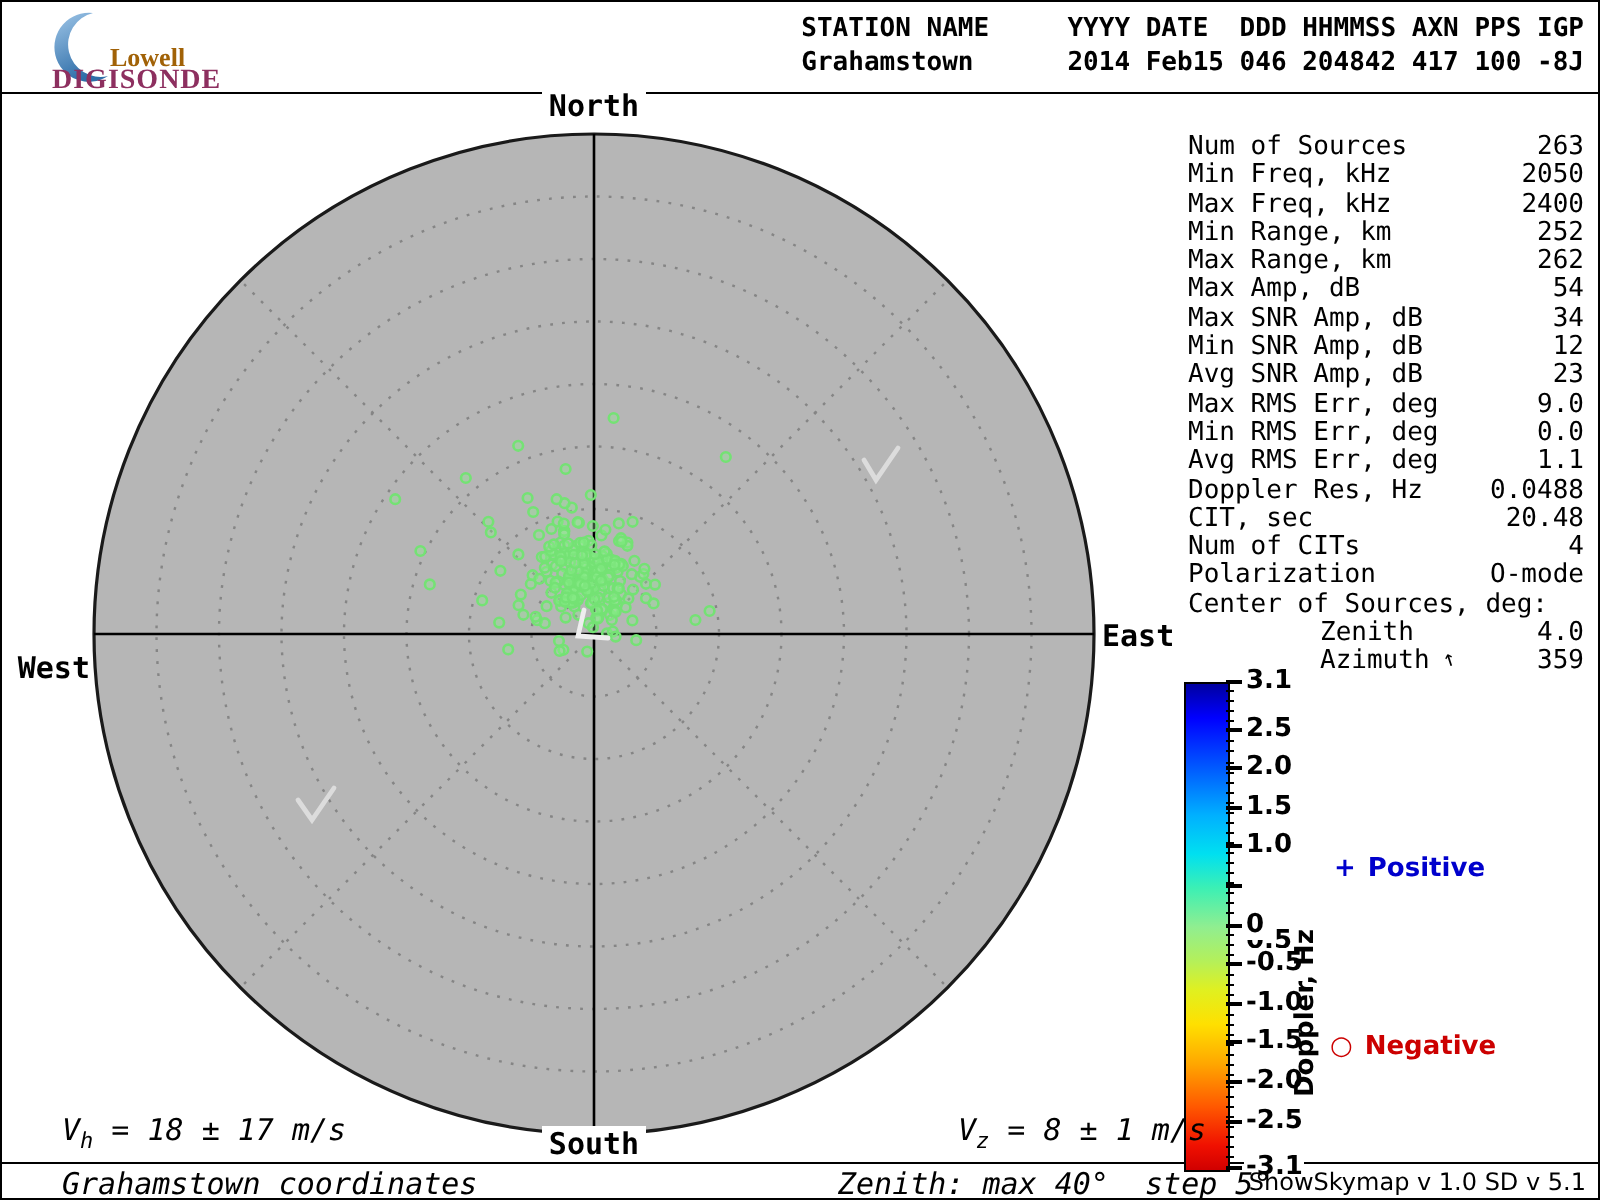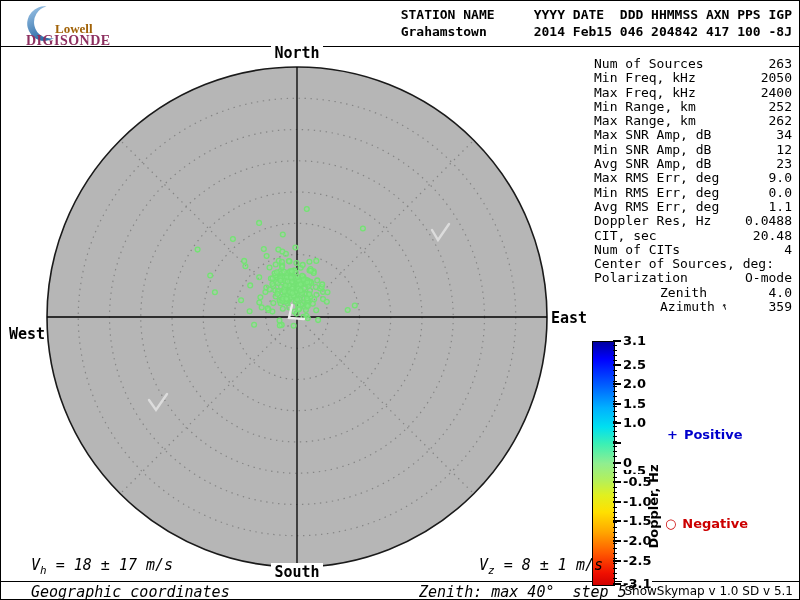--- a/index.html
+++ b/index.html
@@ -16,21 +16,21 @@
   .divider-bottom{position:absolute;left:0;top:580px;width:800px;height:1px;background:#000;z-index:3;}
   
   #plot{position:absolute;left:0;top:0;z-index:2;}
   .compass{position:absolute;font:bold 15px "DejaVu Sans Mono",monospace;color:#000;z-index:4;}
   .c-north{left:256px;top:43px;width:80px;text-align:center;}
   .c-north span,.c-south span{background:#fff;padding:0 3px;}
   .c-south{left:256px;top:562px;width:80px;text-align:center;}
   .c-west{left:6px;top:324px;width:38px;text-align:right;}
   .c-east{left:550px;top:308px;}
   
-  .stats{position:absolute;left:593px;top:56px;width:198px;z-index:4;
+  .stats{position:absolute;left:593px;top:66px;width:198px;z-index:4;
          font:13px "DejaVu Sans Mono",monospace;color:#000;}
   .stat-row{display:flex;justify-content:space-between;height:14.3px;line-height:14.3px;white-space:pre;}
   .stat-row .ind{padding-left:66px;}
   .az-arrow{display:inline-block;transform:rotate(-18deg);font-size:11px;}
   
   .cbar{position:absolute;left:591px;top:340px;width:21px;height:243px;border:1px solid #000;z-index:4;
         background:linear-gradient(to bottom,
           #0000a0 0%,#0000ff 7%,#0060ff 18%,#00b0ff 27%,#00e0f0 35%,#3cf0b4 42%,
           #90ee90 50%,#b4f05a 57%,#e0f020 63%,#ffe000 70%,#ffa800 78%,#ff5800 87%,
           #f01000 95%,#d00000 100%);}
@@ -352,31 +352,32 @@
   <div class="compass c-south"><span>South</span></div>
   <div class="compass c-west"><span>West</span></div>
   <div class="compass c-east"><span>East</span></div>
 
   <div class="stats">
       <div class="stat-row"><span class="">Num of Sources</span><span>263</span></div>
       <div class="stat-row"><span class="">Min Freq, kHz</span><span>2050</span></div>
       <div class="stat-row"><span class="">Max Freq, kHz</span><span>2400</span></div>
       <div class="stat-row"><span class="">Min Range, km</span><span>252</span></div>
       <div class="stat-row"><span class="">Max Range, km</span><span>262</span></div>
+      <div class="stat-row"><span class="">Max Amp, dB</span><span>54</span></div>
       <div class="stat-row"><span class="">Max SNR Amp, dB</span><span>34</span></div>
       <div class="stat-row"><span class="">Min SNR Amp, dB</span><span>12</span></div>
       <div class="stat-row"><span class="">Avg SNR Amp, dB</span><span>23</span></div>
       <div class="stat-row"><span class="">Max RMS Err, deg</span><span>9.0</span></div>
       <div class="stat-row"><span class="">Min RMS Err, deg</span><span>0.0</span></div>
       <div class="stat-row"><span class="">Avg RMS Err, deg</span><span>1.1</span></div>
       <div class="stat-row"><span class="">Doppler Res, Hz</span><span>0.0488</span></div>
       <div class="stat-row"><span class="">CIT, sec</span><span>20.48</span></div>
       <div class="stat-row"><span class="">Num of CITs</span><span>4</span></div>
+      <div class="stat-row"><span class="">Polarization</span><span>O-mode</span></div>
       <div class="stat-row"><span class="">Center of Sources, deg:</span><span></span></div>
-      <div class="stat-row"><span class="">Polarization</span><span>O-mode</span></div>
       <div class="stat-row"><span class="ind">Zenith</span><span>4.0</span></div>
       <div class="stat-row"><span class="ind">Azimuth<span class="az-arrow"> ↑</span></span><span>359</span></div>
     </div>
 
   <div class="cbar"></div>
   <div id="cb-ticks">
       <div class="cb-tick" style="left: 612px; top: 339px; width: 4px; height: 1px;"></div>
       <div class="cb-tick" style="left: 612px; top: 344.1px; width: 4px; height: 1px;"></div>
       <div class="cb-tick" style="left: 612px; top: 349.1px; width: 4px; height: 1px;"></div>
       <div class="cb-tick" style="left: 612px; top: 354.2px; width: 4px; height: 1px;"></div>
@@ -456,17 +457,17 @@
   <div class="legend-pos" style="color: rgb(0, 0, 204);">
     <span class="legend-sym">+</span><span>Positive</span>
   </div>
   <div class="legend-neg" style="color: rgb(204, 0, 0);">
     <span class="legend-sym">○</span><span>Negative</span>
   </div>
 
   <div class="vel v-h"><span>V</span><sub>h</sub><span> = 18 ± 17 m/s</span></div>
   <div class="vel v-z"><span>V</span><sub>z</sub><span> = 8 ± 1 m/s</span></div>
   <div class="divider-bottom"></div>
-  <div class="foot-it f-coords">Geographic coordinates</div>
+  <div class="foot-it f-coords">Grahamstown coordinates</div>
   <div class="foot-it f-zen">Zenith: max 40°  step 5°</div>
   <div class="f-version">ShowSkymap v 1.0  SD v 5.1</div>
 
 </div>
 
 </body></html>

